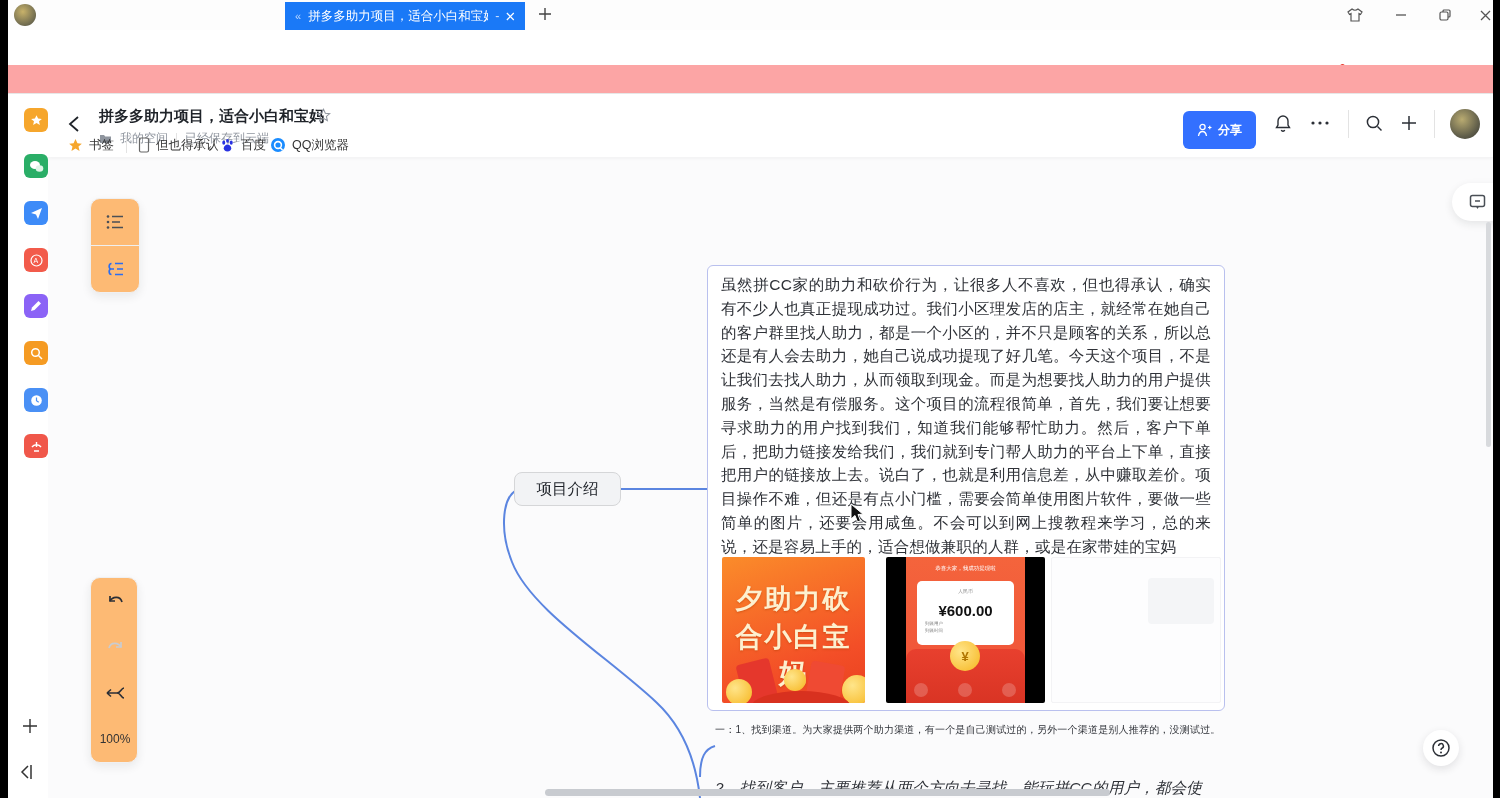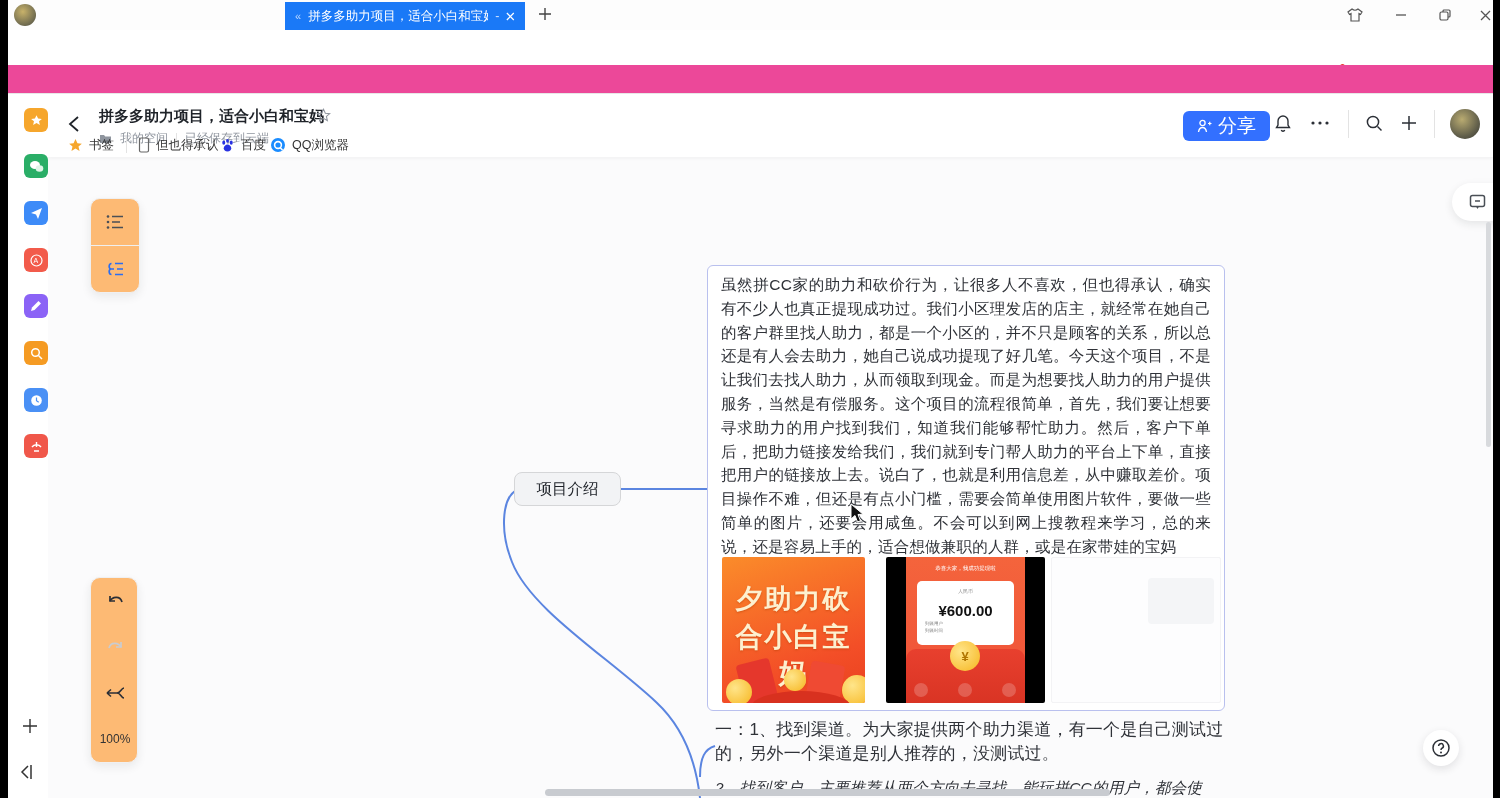--- a/index.html
+++ b/index.html
@@ -7,21 +7,21 @@
     font-family:"Liberation Sans", sans-serif; background:#fff; }
   .abs { position:absolute; }
   #stage { position:relative; width:1500px; height:798px; background:#fbfbfc; }
 
   
   .edge-strip { background:#000; top:0; height:798px; z-index:60; }
 
   
   #titlebar { left:8px; top:0; width:1485px; height:30px; background:#fdfdfd; z-index:40; }
   #navbar   { left:8px; top:30px; width:1485px; height:35px; background:#fff; z-index:40; }
-  #bookmarks{ left:8px; top:65px; width:1485px; height:29px; background:#ec4899;
+  #bookmarks{ left:8px; top:65px; width:1485px; height:29px; background:#fca5a5;
               border-bottom:1px solid #e7e7e7; z-index:40; }
   .tab { top:2px; height:28px; display:flex; align-items:center; gap:7px;
          padding:0 10px; font-size:12.5px; }
   .tab.inactive { color:#333; background:#fdfdfd; }
   .tab.active   { color:#fff; border-radius:0; }
   .winbtn { top:4px; width:30px; height:22px; display:flex; align-items:center;
             justify-content:center; color:#555; }
   .navicon { top:36px; width:26px; height:24px; display:flex; align-items:center;
              justify-content:center; color:#444; }
   .navicon.dim { color:#c9c9c9; }
@@ -33,21 +33,21 @@
   #bsidebar { left:8px; top:94px; width:40px; height:704px; background:#fff; z-index:30; }
   .side-icon { left:16px; width:24px; height:24px; border-radius:6px; display:flex;
                align-items:center; justify-content:center; color:#fff; font-size:12px; }
 
   
   #docheader { left:48px; top:94px; width:1445px; height:63px; background:#fff;
                box-shadow:0 1px 4px rgba(31,35,41,.06); z-index:20; }
   #doc-title { font-size:15px; font-weight:bold; color:#1f2329; }
   #doc-sub   { font-size:12px; color:#8f959e; display:flex; align-items:center; gap:8px; }
   #share-btn { display:flex; align-items:center; gap:6px; background:#3370ff; color:#fff;
-               font-size:19px; border:none; border-radius:6px; padding:0 14px; height:30px; }
+               font-size:12px; border:none; border-radius:6px; padding:0 14px; height:38px;font-weight:bold; }
   .hdr-icon { color:#2b2f36; display:flex; align-items:center; justify-content:center; }
 
   
   #canvas { left:48px; top:157px; width:1445px; height:641px; background:#fbfbfc;
             overflow:hidden; }
   .float-card { background:#fdba74; border:1px solid #f0f0f1; border-radius:10px;
                 box-shadow:0 4px 10px rgba(31,35,41,.08); z-index:15; }
   .tool-btn { width:48px; height:46px; display:flex; align-items:center; justify-content:center; }
 
   #mind-node1 { left:466px; top:315px; width:107px; height:34px; background:#f2f3f5;
@@ -73,21 +73,21 @@
   #cash-card { position:absolute; left:11px; top:24px; width:97px; height:64px; background:#fff;
                border-radius:5px; text-align:center; }
   #cash-label { font-size:5px; color:#999; margin-top:7px; }
   #cash-amt { font-size:15px; font-weight:bold; color:#111; margin-top:8px; }
   .cash-row { font-size:4.5px; color:#888; text-align:left; margin:2px 0 0 8px; }
   #promo2-quote { position:absolute; top:8px; width:100%; text-align:center; font-size:5.5px; color:#fff; }
 
   
   #promo3 { left:343px; width:170px; background:#fdfdfe; border:1px solid #f3f3f5; }
 
-  #branch2 { left:667px; top:561px; width:512px; font-size:17px; line-height:24px;
+  #branch2 { left:667px; top:561px; width:512px; font-size:10px; line-height:24px;
              color:#2f3238; letter-spacing:.2px; z-index:5; }
   #branch2-l3 { left:667px; top:621px; width:560px; font-size:15.5px; color:#2f3238;
                 letter-spacing:.2px; white-space:nowrap; z-index:5;font-style:italic; }
 
   #hscroll { left:497px; top:632px; width:565px; height:7px; background:#c8cbd0;
              border-radius:4px; z-index:18; }
   #vscroll { left:1438px; top:65px; width:5px; height:225px; background:#d8dadd;
              border-radius:3px; z-index:18; }
 
   #comment-pill { left:1404px; top:26px; width:50px; height:38px; background:#fff;

